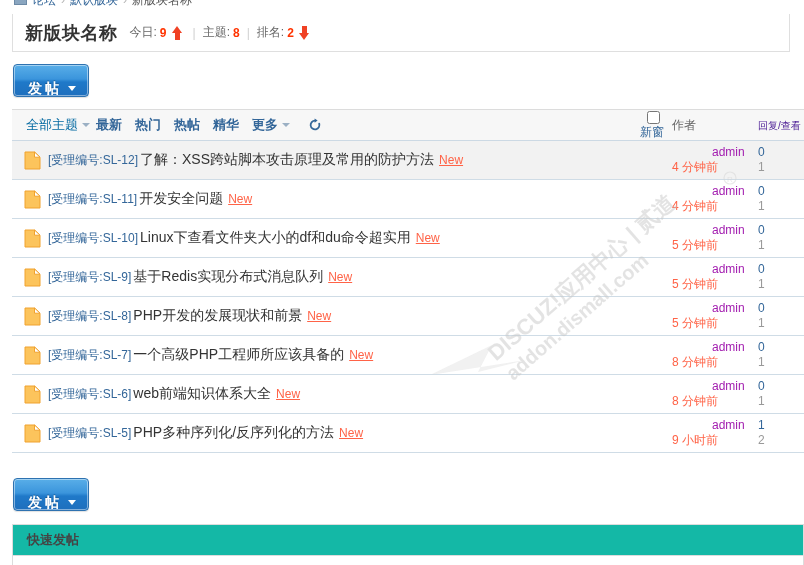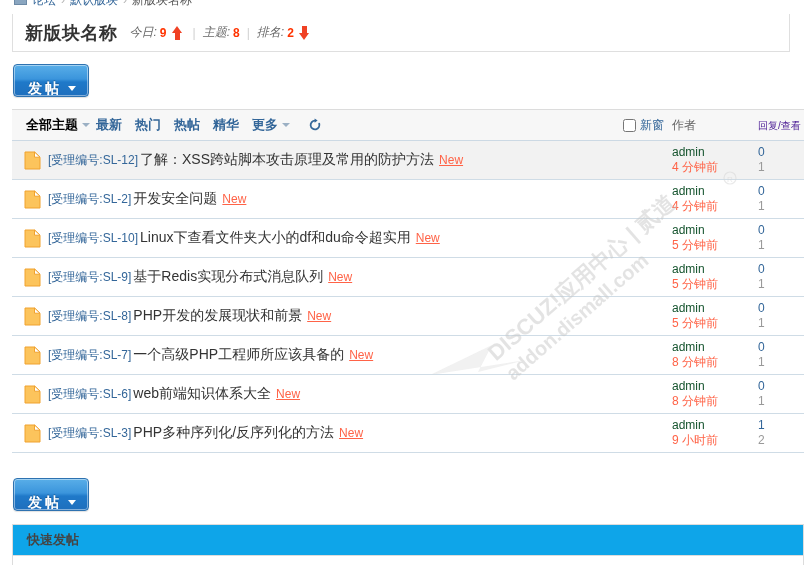--- a/index.html
+++ b/index.html
@@ -71,21 +71,21 @@
     font-family: "DejaVu Sans", "Liberation Sans", sans-serif;
     letter-spacing: 0.5px;
   }
   #forum-header .stats {
     margin-left: 12px;
     font-size: 12px;
     color: #666666;
     display: flex;
     align-items: center;
   }
-  #forum-header .stats .label { color: #666; font-style: italic; }
+  #forum-header .stats .label { color: #666; }
   #forum-header .stats .num {
     color: #ff3300;
     font-weight: bold;
     padding-left: 3px;
   }
   #forum-header .stats .divider {
     color: #d0d0d0;
     padding: 0 7px;
   }
   .arrow-up, .arrow-down {
@@ -183,22 +183,22 @@
   #thread-toolbar .tab {
     color: #336699;
     text-decoration: none;
     font-size: 13px;
     margin-right: 13px;
     cursor: pointer;
     white-space: nowrap;
     font-weight: bold;
   }
   #thread-toolbar .tab.primary {
-    font-weight: bold;
-    color: #000000;
+    font-weight: normal;
+    color: #0369a1;
     margin-right: 6px;
   }
   #thread-toolbar .tab .tcaret {
     display: inline-block;
     margin-left: 4px;
     border-left: 4px solid transparent;
     border-right: 4px solid transparent;
     border-top: 4px solid #9bb0c4;
     vertical-align: 2px;
   }
@@ -212,24 +212,25 @@
     position: absolute;
     right: 0;
     top: 0;
     height: 31px;
     display: flex;
     align-items: center;
   }
   .col-newwin {
     width: 88px;
     display: flex;
-    align-items: center;
+    align-items: flex-end;
     justify-content: flex-end;
     padding-right: 8px;
     box-sizing: border-box;
+    flex-direction: column;
   }
   .col-newwin input {
     margin: 0 4px 0 0;
     width: 13px;
     height: 13px;
   }
   .col-newwin label {
     color: #336699;
     font-size: 12px;
     cursor: pointer;
@@ -291,23 +292,24 @@
     font-family: "Liberation Sans", sans-serif;
     text-decoration: underline;
   }
   .thread-row .col-author {
     width: 86px;
     box-sizing: border-box;
     line-height: 15px;
     font-size: 12px;
   }
   .thread-row .col-author .uname {
-    color: #14532d;
+    color: #a21caf;
     text-decoration: none;
     display: block;
+    margin-left: 40px;
   }
   .thread-row .col-author .ptime {
     color: #ff6347;
     display: block;
   }
   .thread-row .col-count {
     width: 46px;
     box-sizing: border-box;
     line-height: 15px;
     font-size: 12px;
@@ -334,21 +336,21 @@
     top: 524px;
     left: 12px;
     width: 792px;
     border: 1px solid #dcdcdc;
     box-sizing: border-box;
     background: #ffffff;
   }
   #quick-post .qp-head {
     height: 30px;
     line-height: 30px;
-    background: #0ea5e9;
+    background: #14b8a6;
     border-bottom: 1px solid #dcdcdc;
     padding-left: 14px;
     font-size: 13px;
     font-weight: bold;
     color: #444444;
   }
   #quick-post .qp-body { height: 30px; background: #ffffff; }
 
   
   #watermark {
@@ -433,21 +435,21 @@
           <span class="views">1</span>
         </span>
       </div>
       <div class="thread-row">
         <span class="col-icon">
           <svg class="doc-icon" viewBox="0 0 17 19" aria-hidden="true">
             <path d="M1 1 H10.5 L16 6.2 V18 H1 Z" fill="#fcc45c" stroke="#f0a22e" stroke-width="1"></path>
             <path d="M10.5 1 L10.5 6.2 L16 6.2 Z" fill="#ffffff" stroke="#f0a22e" stroke-width="1"></path>
           </svg>
         </span>
-        <span class="col-title"><a class="prefix">[受理编号:SL-2]</a><a class="title-link">开发安全问题</a><span class="new-flag">New</span></span>
+        <span class="col-title"><a class="prefix">[受理编号:SL-11]</a><a class="title-link">开发安全问题</a><span class="new-flag">New</span></span>
         <span class="col-author">
           <a class="uname">admin</a>
           <span class="ptime">4 分钟前</span>
         </span>
         <span class="col-count">
           <span class="replies">0</span>
           <span class="views">1</span>
         </span>
       </div>
       <div class="thread-row">
@@ -535,21 +537,21 @@
           <span class="views">1</span>
         </span>
       </div>
       <div class="thread-row">
         <span class="col-icon">
           <svg class="doc-icon" viewBox="0 0 17 19" aria-hidden="true">
             <path d="M1 1 H10.5 L16 6.2 V18 H1 Z" fill="#fcc45c" stroke="#f0a22e" stroke-width="1"></path>
             <path d="M10.5 1 L10.5 6.2 L16 6.2 Z" fill="#ffffff" stroke="#f0a22e" stroke-width="1"></path>
           </svg>
         </span>
-        <span class="col-title"><a class="prefix">[受理编号:SL-3]</a><a class="title-link">PHP多种序列化/反序列化的方法</a><span class="new-flag">New</span></span>
+        <span class="col-title"><a class="prefix">[受理编号:SL-5]</a><a class="title-link">PHP多种序列化/反序列化的方法</a><span class="new-flag">New</span></span>
         <span class="col-author">
           <a class="uname">admin</a>
           <span class="ptime">9 小时前</span>
         </span>
         <span class="col-count">
           <span class="replies">1</span>
           <span class="views">2</span>
         </span>
       </div>
     </div>

